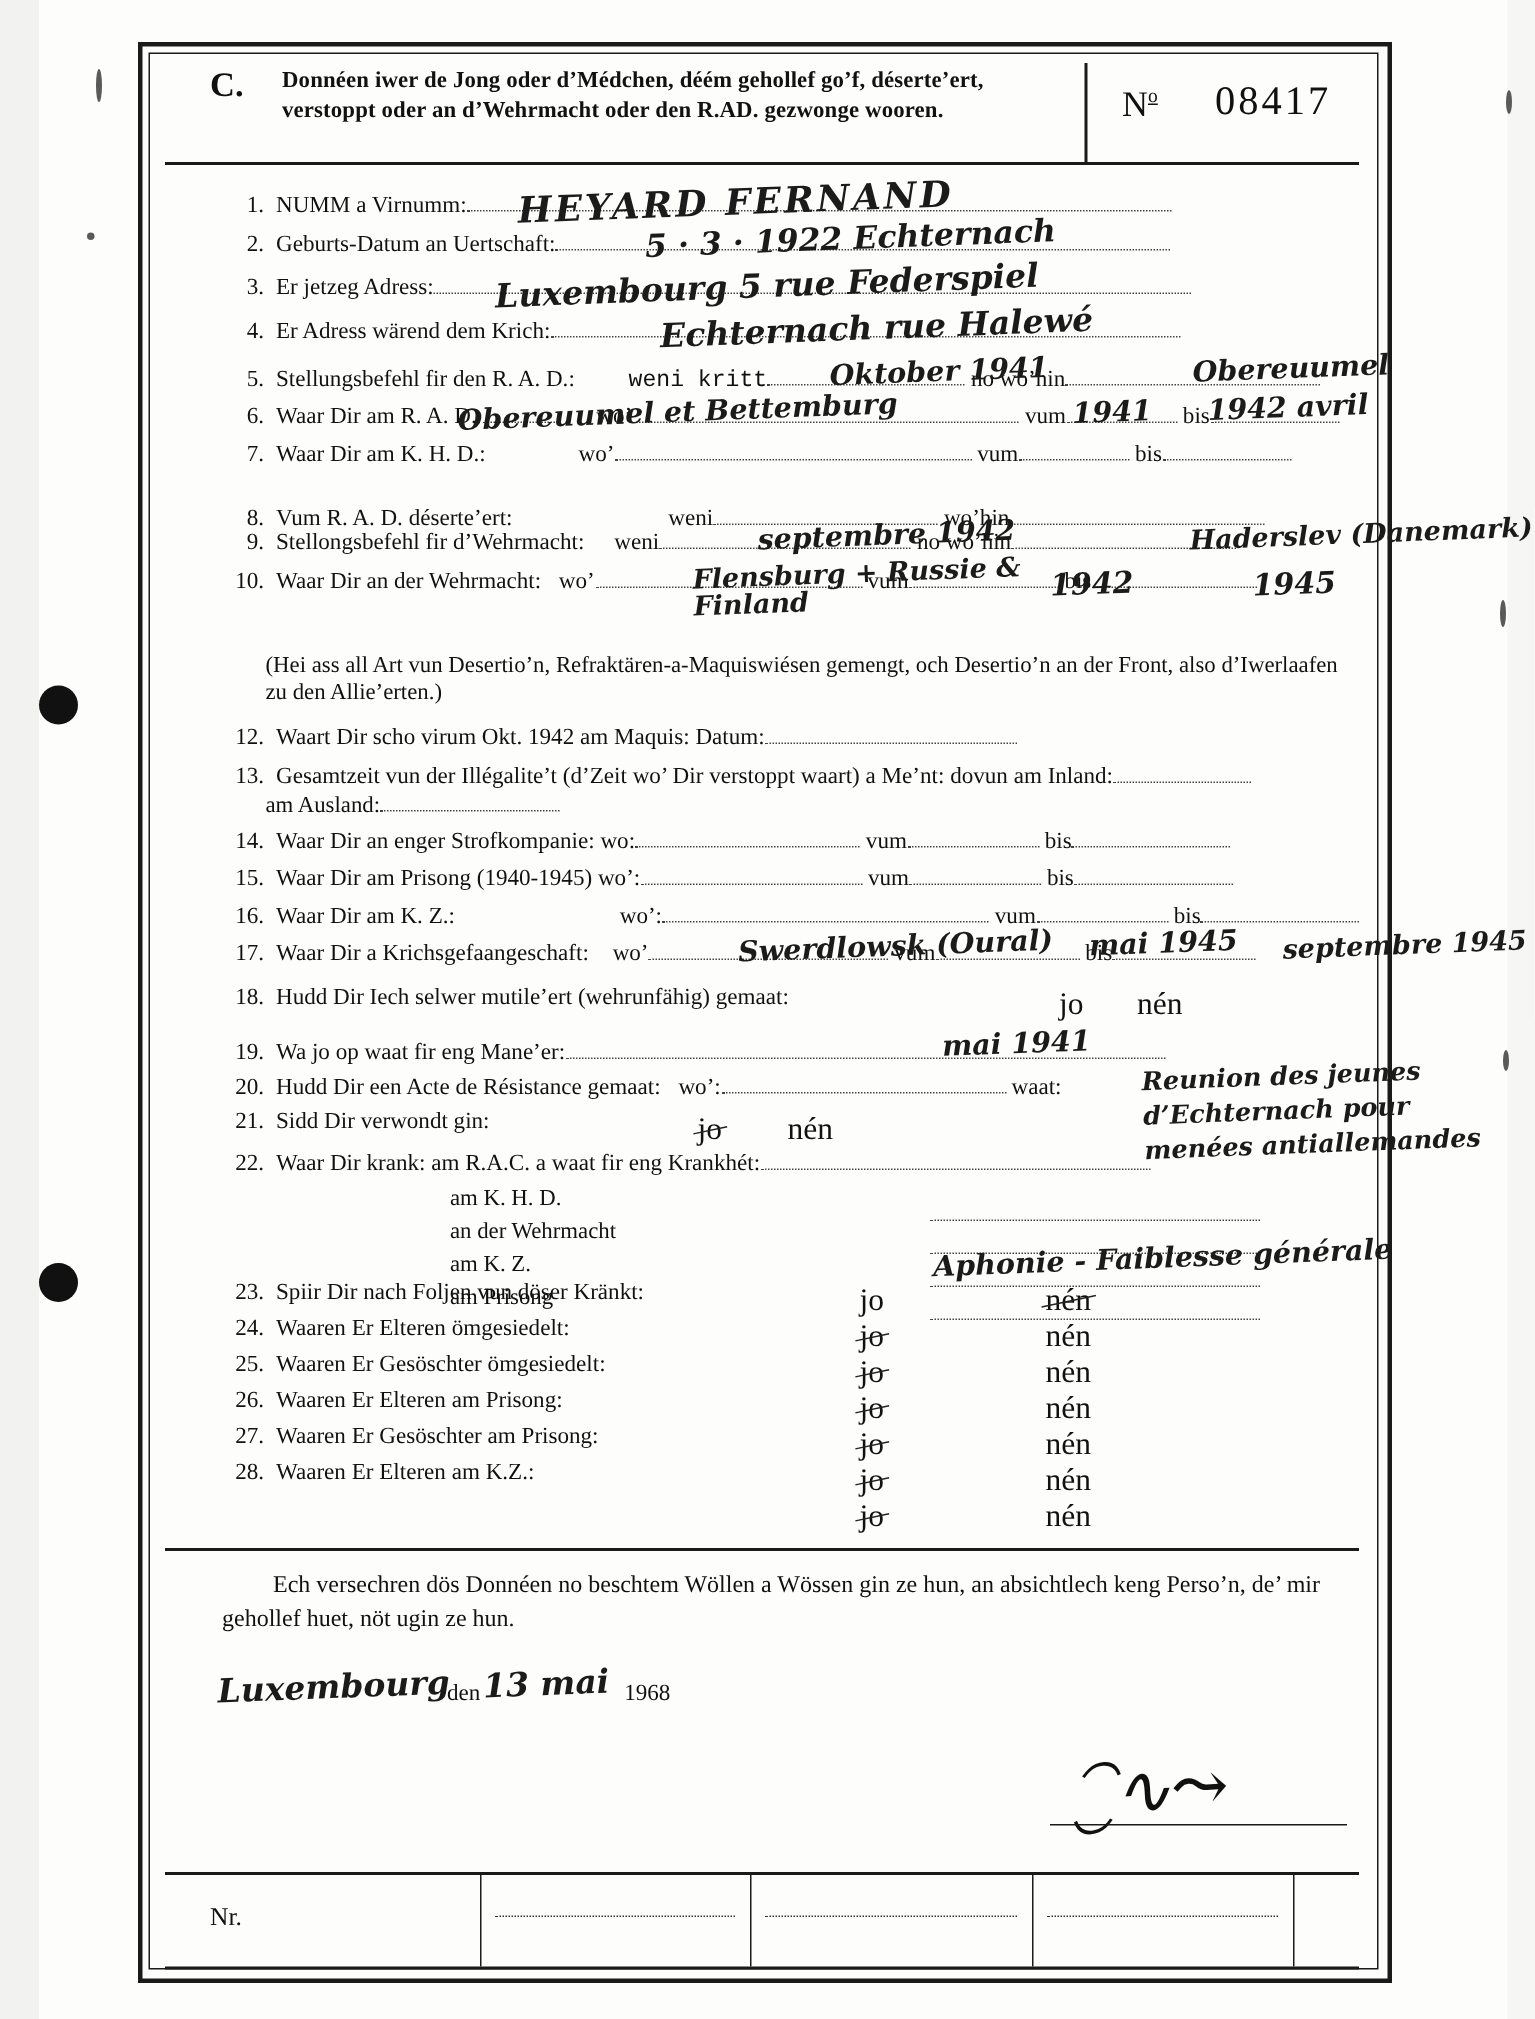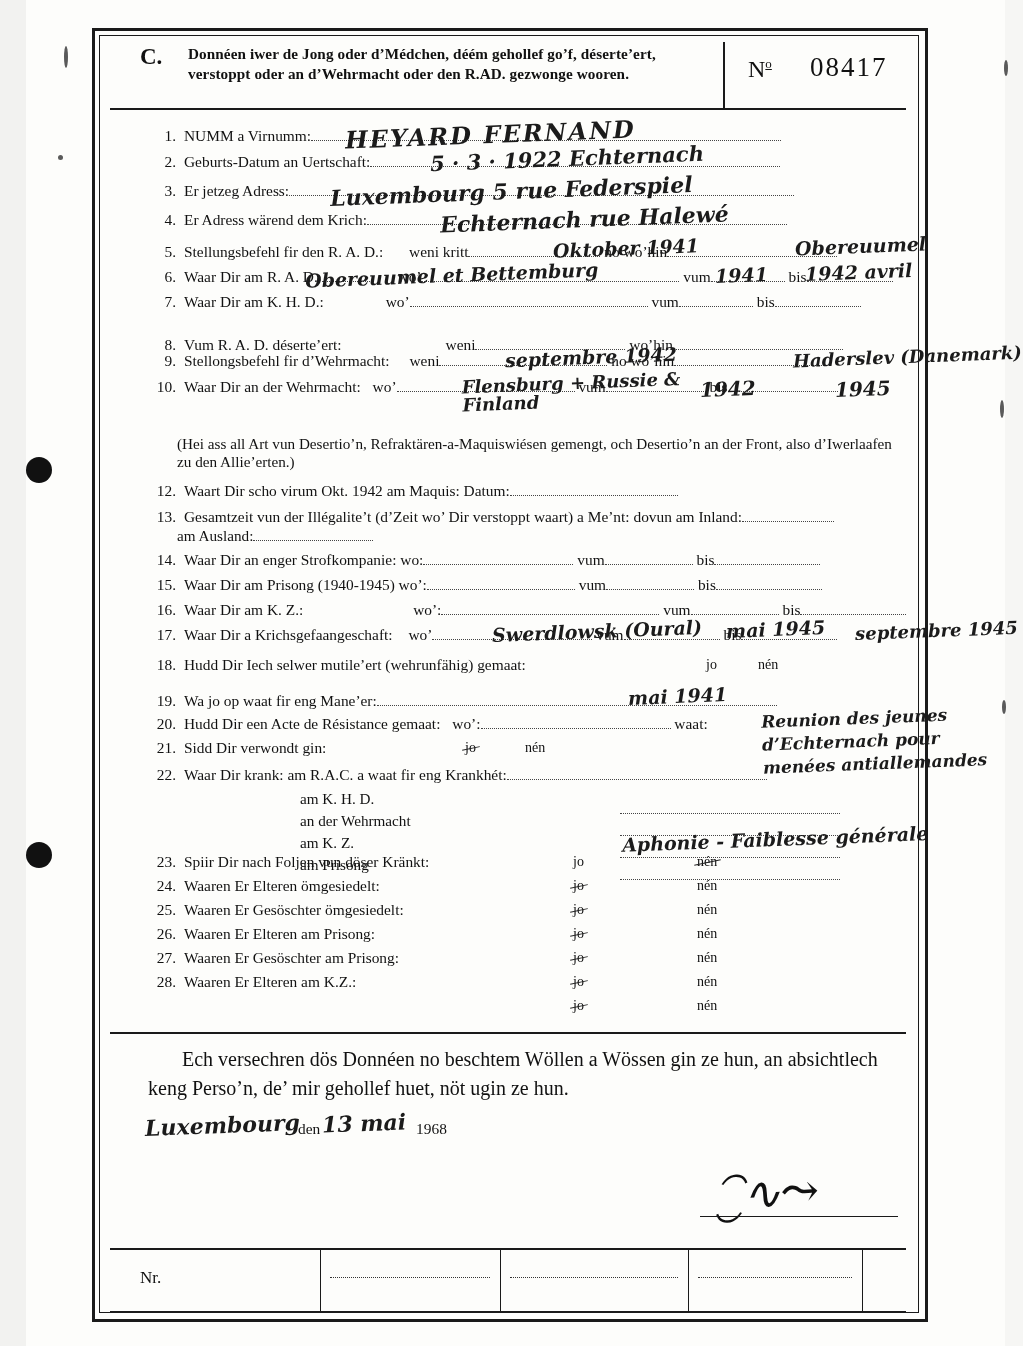--- a/index.html
+++ b/index.html
@@ -130,21 +130,21 @@
     font-family: "DejaVu Serif", serif;
     font-style: italic;
     color: #1b1b1b;
     transform: rotate(-2.2deg);
     white-space: nowrap;
     font-weight: 600;
   }
 
   .jo-nen {
     position: absolute;
-    font-size: 14px;
+    font-size: 21px;
   }
   .strike {
     position: relative;
     display: inline-block;
   }
   .strike::after {
     content: "";
     position: absolute;
     left: -3px; right: -4px; top: 52%;
     border-top: 1.6px solid #222;
@@ -155,21 +155,21 @@
   .decl-rule {
     position: absolute;
     left: 110px; top: 1032px;
     width: 796px; height: 0;
     border-top: 2px solid #1a1a1a;
   }
   .decl {
     position: absolute;
     left: 148px; top: 1045px;
     width: 740px;
-    font-size: 20px;
+    font-size: 16px;
     line-height: 1.45;
     text-indent: 34px;
   }
   .sig-line {
     position: absolute;
     left: 700px; top: 1216px;
     width: 198px;
     border-top: 1.5px solid #1a1a1a;
   }
   .sig-scribble {
@@ -254,21 +254,21 @@
   </div>
   <div class="hand" style="left:330px; top:178px; font-size:22px;">Luxembourg 5 rue Federspiel</div>
 
   <div class="row" style="top:211px;">
     <span class="n">4.</span><span class="lbl">Er Adress wärend dem Krich:</span><span class="dots" style="width:420px;"></span>
   </div>
   <div class="hand" style="left:440px; top:206px; font-size:22px;">Echternach   rue Halewé</div>
 
   <div class="row" style="top:243px;">
     <span class="n">5.</span><span class="lbl">Stellungsbefehl fir den R. A. D.:</span>
-    <span class="lbl" style="margin-left:22px;">weni kritt</span><span class="dots" style="width:132px;"></span>
+    <span class="lbl" style="margin-left:32px;font-family:Liberation Mono, monospace;">weni kritt</span><span class="dots" style="width:132px;"></span>
     <span class="lbl">no wo’hin</span><span class="dots" style="width:170px;"></span>
   </div>
   <div class="hand" style="left:553px; top:237px; font-size:19px;">Oktober 1941</div>
   <div class="hand" style="left:795px; top:235px; font-size:19px;">Obereuumel</div>
 
   <div class="row" style="top:268px;">
     <span class="n">6.</span><span class="lbl">Waar Dir am R. A. D.</span>
     <span class="dots" style="width:52px;"></span>
     <span class="lbl" style="margin-left:20px;">wo’</span><span class="dots" style="width:258px;"></span>
     <span class="lbl">vum</span><span class="dots" style="width:74px;"></span>

